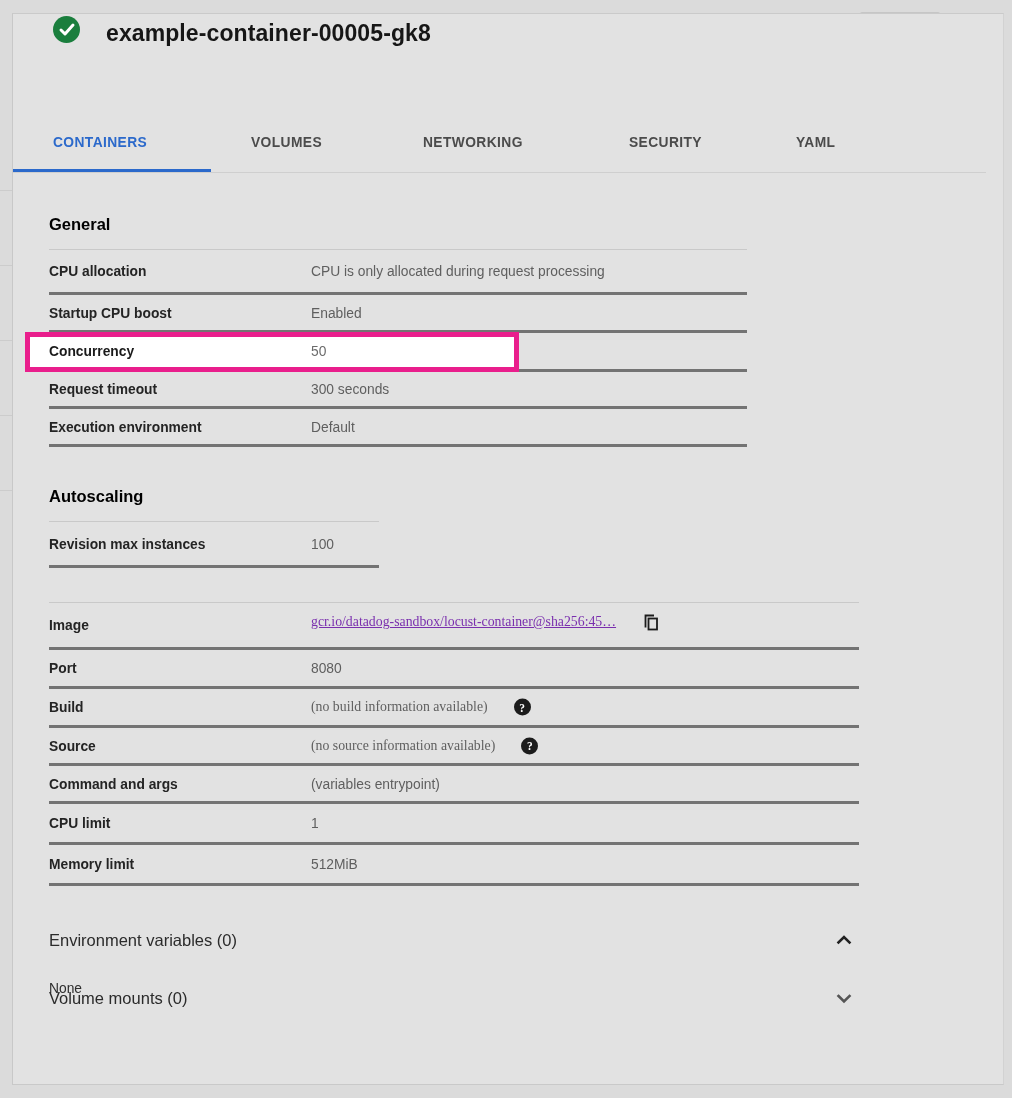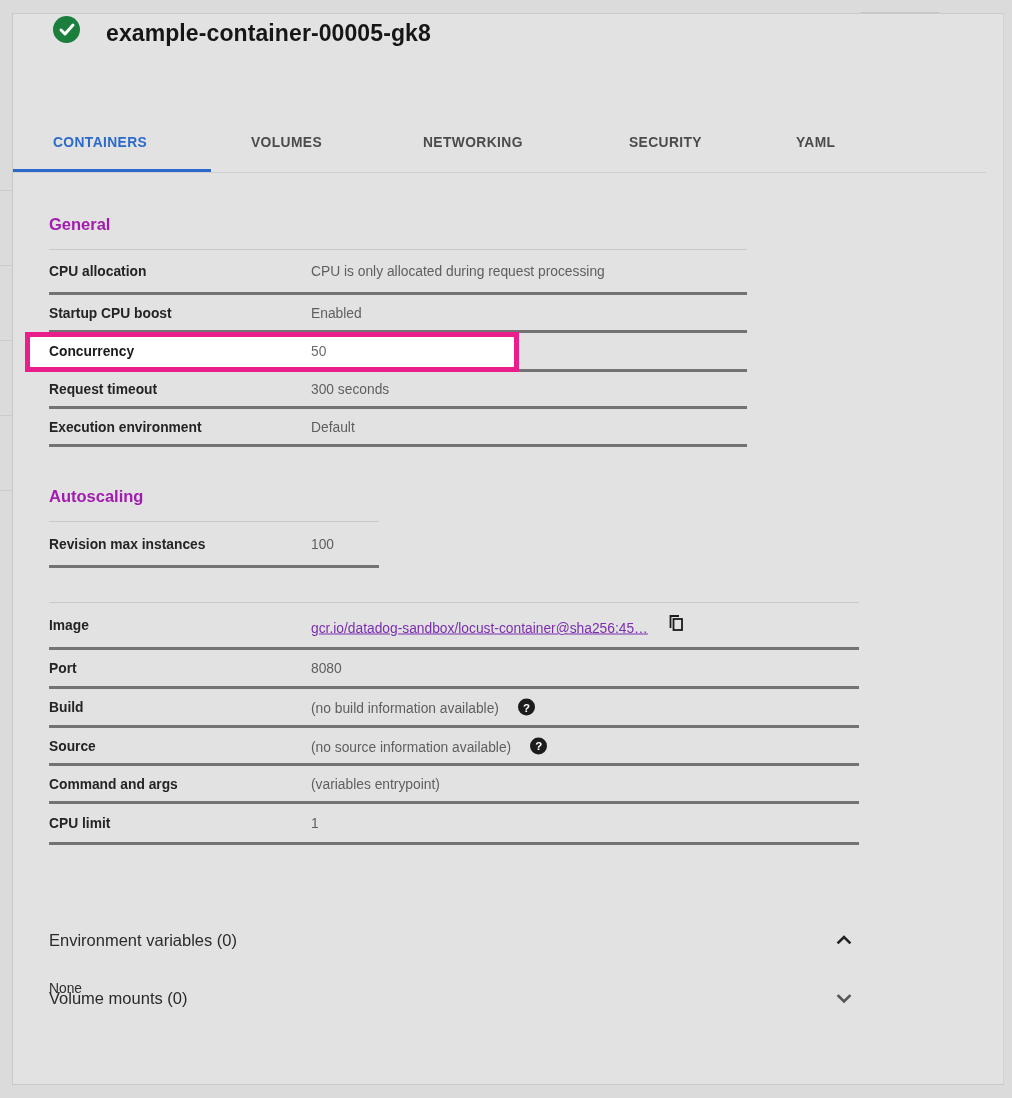--- a/index.html
+++ b/index.html
@@ -32,28 +32,28 @@
   #page-title{position:absolute;left:93px;top:6px;font-size:23px;font-weight:700;color:#161616;letter-spacing:.1px;}
   #page-subtitle{position:absolute;left:36px;top:52px;font-size:13.5px;color:#383838;}
 
   
   .tab{position:absolute;top:121px;font-size:13.8px;font-weight:700;letter-spacing:.4px;color:#4b4b4b;cursor:pointer;}
   .tab.active{color:#2b69cb;}
   #tab-indicator{position:absolute;left:0;top:155px;width:198px;height:3px;background:#2b69cb;}
   #tab-border{position:absolute;left:0;top:158px;width:973px;height:1px;background:#cfcfcf;}
 
   
-  .section-heading{position:absolute;font-size:16.5px;font-weight:700;color:#a21caf;}
+  .section-heading{position:absolute;font-size:16.5px;font-weight:700;color:#000000;}
 
   
   .kv-table{position:absolute;border-top:1px solid #c9c9c9;}
   .kv-row{position:relative;border-bottom:3px solid #737373;box-sizing:border-box;}
   .kv-row .rlabel{position:absolute;left:0;top:50%;transform:translateY(-50%);font-size:13.8px;font-weight:700;color:#242424;white-space:nowrap;}
   .kv-row .rvalue{position:absolute;left:262px;top:50%;transform:translateY(-50%);font-size:13.8px;color:#5f5f5f;white-space:nowrap;}
-  .kv-row .rvalue.with-icon{display:flex;align-items:flex-end;gap:19px;}
+  .kv-row .rvalue.with-icon{display:flex;align-items:flex-start;gap:26px;font-family:Liberation Serif, serif;}
 
   #general-table{left:36px;top:235px;width:698px;}
   #autoscaling-table{left:36px;top:507px;width:330px;}
   #container-table{left:36px;top:588px;width:810px;}
 
   
   #highlight-box{
     position:absolute;left:12px;top:318px;width:494px;height:40px;
     box-sizing:border-box;border:5px solid #e91e8c;background:#ffffff;z-index:5;
   }
@@ -175,20 +175,24 @@
         </span>
       </div>
       <div class="kv-row" style="height:38px">
         <span class="rlabel">Command and args</span>
         <span class="rvalue">(variables entrypoint)</span>
       </div>
       <div class="kv-row" style="height:41px">
         <span class="rlabel">CPU limit</span>
         <span class="rvalue">1</span>
       </div>
+      <div class="kv-row" style="height:41px">
+        <span class="rlabel">Memory limit</span>
+        <span class="rvalue">512MiB</span>
+      </div>
     </div>
 
     <div class="collapsible" id="env-section-header">
       <span class="c-label">Environment variables (0)</span>
       <span class="c-chevron">
         <svg width="24" height="24" viewBox="0 0 24 24">
           <path d="M6.5 14.5 L12 9 L17.5 14.5" fill="none" stroke="#222222" stroke-width="2.6" stroke-linecap="square"></path>
         </svg>
       </span>
     </div>

